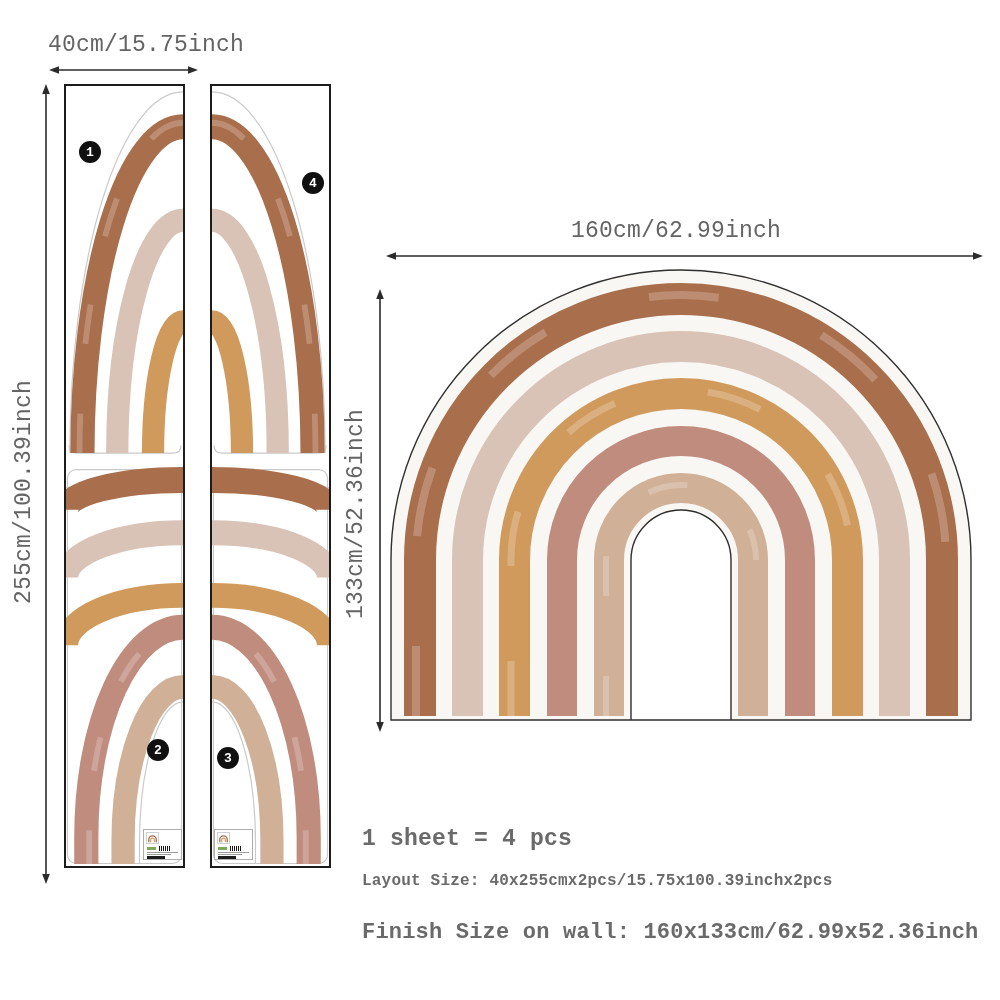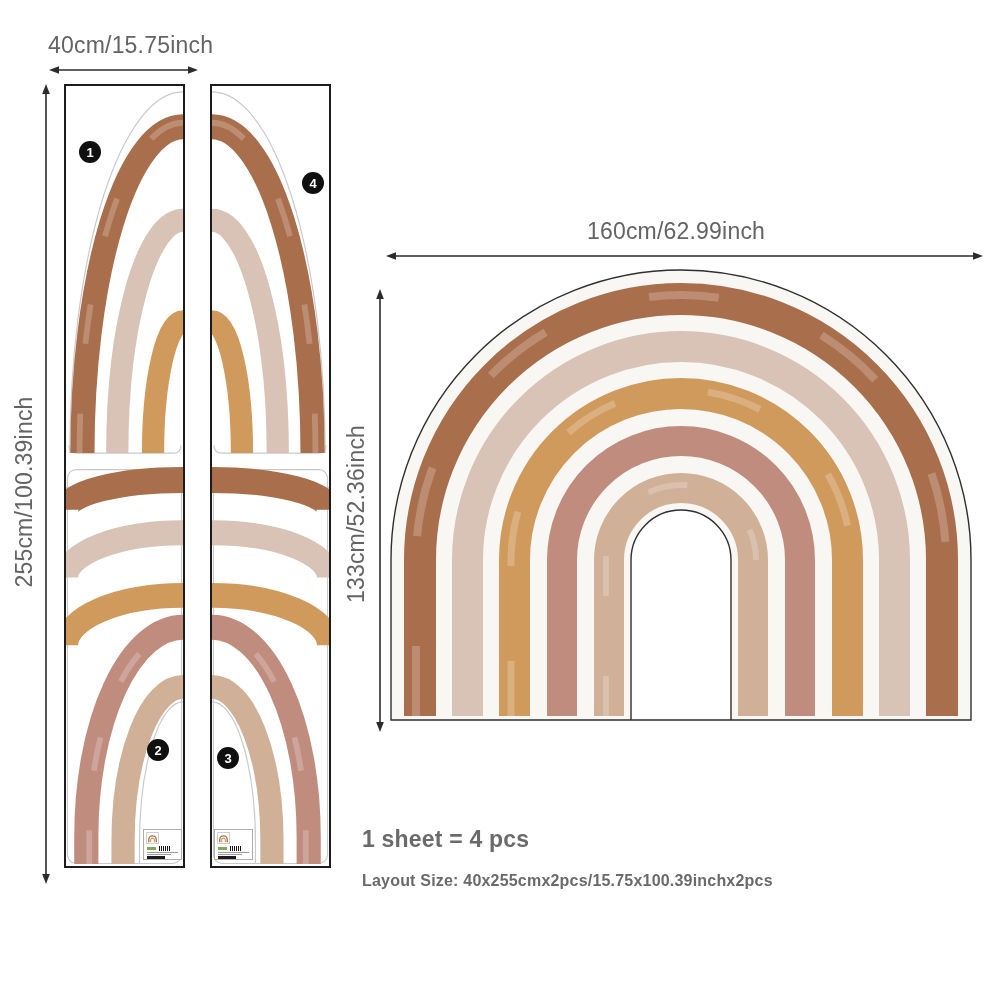--- a/index.html
+++ b/index.html
@@ -5,21 +5,21 @@
   :root{
     --band_brown:#A96E4B; --band_blush:#D9C2B6; --band_orange:#D19A5D;
     --band_mauve:#C08C7E; --band_tan:#D0B097; --canvas_white:#F9F7F3;
     --cut_line:#2F2F2F; --sheet_border:#1C1C1C; --sheet_cut_line:#C9C9C9;
     --dimension_text:#646464; --footer_text:#6A6A6A; --arrow:#2B2B2B;
     --badge_bg:#101010; --badge_text:#FFFFFF; --label_green:#7FA85A;
   }
   *{margin:0;padding:0;box-sizing:border-box;}
   html,body{background:#fff;}
   .stage{position:relative;width:1000px;height:1000px;background:#fff;overflow:hidden;
-         font-family:Liberation Sans, sans-serif;}
+         font-family:Liberation Mono, monospace;}
   .abs{position:absolute;}
   .dim-label{position:absolute;color:var(--dimension_text);font-size:23px;font-weight:400;
              white-space:nowrap;letter-spacing:0.2px;}
   .dim-label.vert{transform:translate(-50%,-50%) rotate(-90deg);}
   .dim-label.hcenter{transform:translateX(-50%);margin-left:44px;}
   .sheet{position:absolute;width:121px;height:784px;background:#fff;
          border:2px solid var(--sheet_border);}
   .sheet svg{display:block;width:117px;height:780px;}
   .badge{position:absolute;width:22px;height:22px;border-radius:50%;background:var(--badge_bg);
          color:var(--badge_text);font-size:13px;font-weight:700;display:flex;
@@ -150,14 +150,15 @@
     <path class="band s-orange" stroke-width="31" d="M 138.5,452 L 138.5,296 A 166.5 166.5 0 0 1 471.5,296 L 471.5,452"></path>
     <path class="band s-mauve" stroke-width="30" d="M 186,452 L 186,296 A 119 119 0 0 1 424,296 L 424,452"></path>
     <path class="band s-tan" stroke-width="30" d="M 233,452 L 233,296 A 72 72 0 0 1 377,296 L 377,452"></path>
     <path class="hl" stroke-width="8" stroke-dasharray="70 110" d="M 40,452 L 40,296 A 265 265 0 0 1 570,296"></path>
     <path class="hl" stroke-width="7" stroke-dasharray="55 95" d="M 135,452 L 135,296 A 170 170 0 0 1 475,296"></path>
     <path class="hl" stroke-width="6" stroke-dasharray="40 80" d="M 230,452 L 230,296 A 75 75 0 0 1 380,296"></path>
   </svg>
 
   <div class="footer-line" style="top:826px;font-size:23px;">1 sheet = 4 pcs</div>
   <div class="footer-line" style="top:872px;font-size:16px;">Layout Size: 40x255cmx2pcs/15.75x100.39inchx2pcs</div>
+  <div class="footer-line" style="top:920px;font-size:22px;">Finish Size on wall: 160x133cm/62.99x52.36inch</div>
 
 </div>
 
 </body></html>

